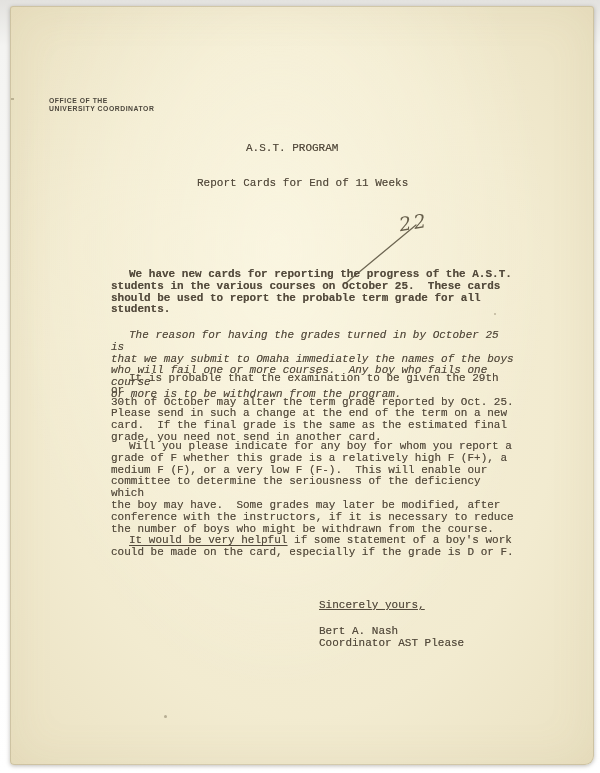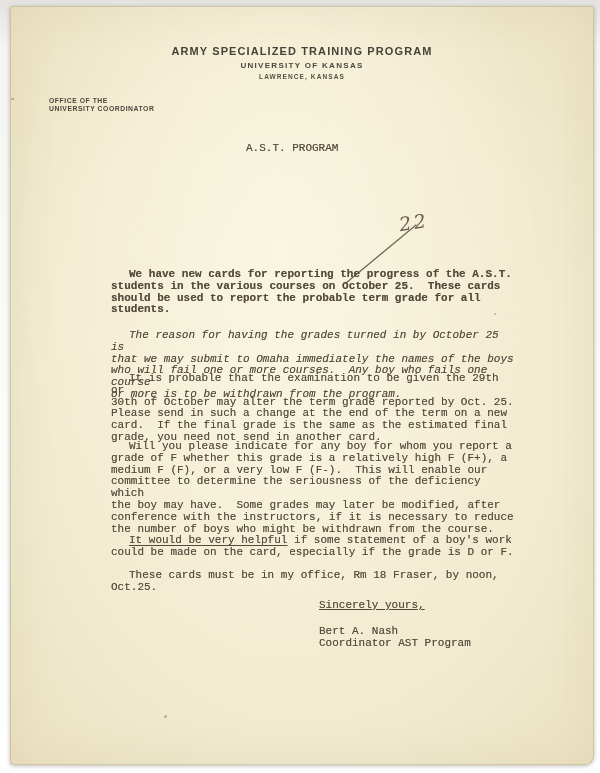--- a/index.html
+++ b/index.html
@@ -51,30 +51,26 @@
   .speck-a { left: 153px; top: 708px; width: 3px; height: 3px; opacity: 0.55; }
   .speck-b { left: 483px; top: 306px; width: 2px; height: 2px; opacity: 0.5; }
   .edge-tick { position: absolute; left: 0px; top: 91px; width: 3px; height: 2px;
                background: #a79c7e; opacity: 0.7; }
 </style>
 </head>
 <body>
 
 <div class="paper">
 
-  <div class="letterhead">
-    <div class="lh-program">ARMY SPECIALIZED TRAINING PROGRAM</div>
-    <div class="lh-univ">UNIVERSITY OF KANSAS</div>
-    <div class="lh-city">LAWRENCE, KANSAS</div>
-  </div>
 
   <div class="office-block">OFFICE OF THE
 UNIVERSITY COORDINATOR</div>
 
   <div class="typed" style="left:235px; top:128px;">A.S.T. PROGRAM</div>
+  <div class="typed" style="left:186px; top:163px;">Report Cards for End of 11 Weeks</div>
 
 
   <div class="handwritten">22</div>
   <svg class="slash-svg" width="85" height="72" viewBox="0 0 85 72">
     <line x1="75" y1="6" x2="5" y2="64" stroke="#5b5340" stroke-width="1.3" stroke-linecap="round" opacity="0.88"></line>
   </svg>
 
   <div class="typed body-col indent" style="left:100px; top:254px;font-weight:bold;">We have new cards for reporting the progress of the A.S.T.
 students in the various courses on October 25.  These cards
 should be used to report the probable term grade for all students.</div>
@@ -91,22 +87,21 @@
 could be made on the card, especially if the grade is D or F.</span></div>
 
   <div class="typed body-col indent" style="left:100px; top:426px;">Will you please indicate for any boy for whom you report a
 grade of F whether this grade is a relatively high F (F+), a
 medium F (F), or a very low F (F-).  This will enable our
 committee to determine the seriousness of the deficiency which
 the boy may have.  Some grades may later be modified, after
 conference with the instructors, if it is necessary to reduce
 the number of boys who might be withdrawn from the course.</div>
 
-  <div class="typed body-col indent" style="left:100px; top:555px;">These cards must be in my office, Rm 18 Fraser, by noon, Oct.25.</div>
 
   <div class="typed" style="left:308px; top:585px;text-decoration:underline;">Sincerely yours,</div>
   <div class="typed" style="left:308px; top:611px;text-align:center;">Bert A. Nash</div>
-  <div class="typed" style="left:308px; top:623px;">Coordinator AST Program</div>
+  <div class="typed" style="left:308px; top:623px;">Coordinator AST Please</div>
 
   <div class="speck speck-a"></div>
   <div class="speck speck-b"></div>
   <div class="edge-tick"></div>
 </div>
 
 </body></html>

